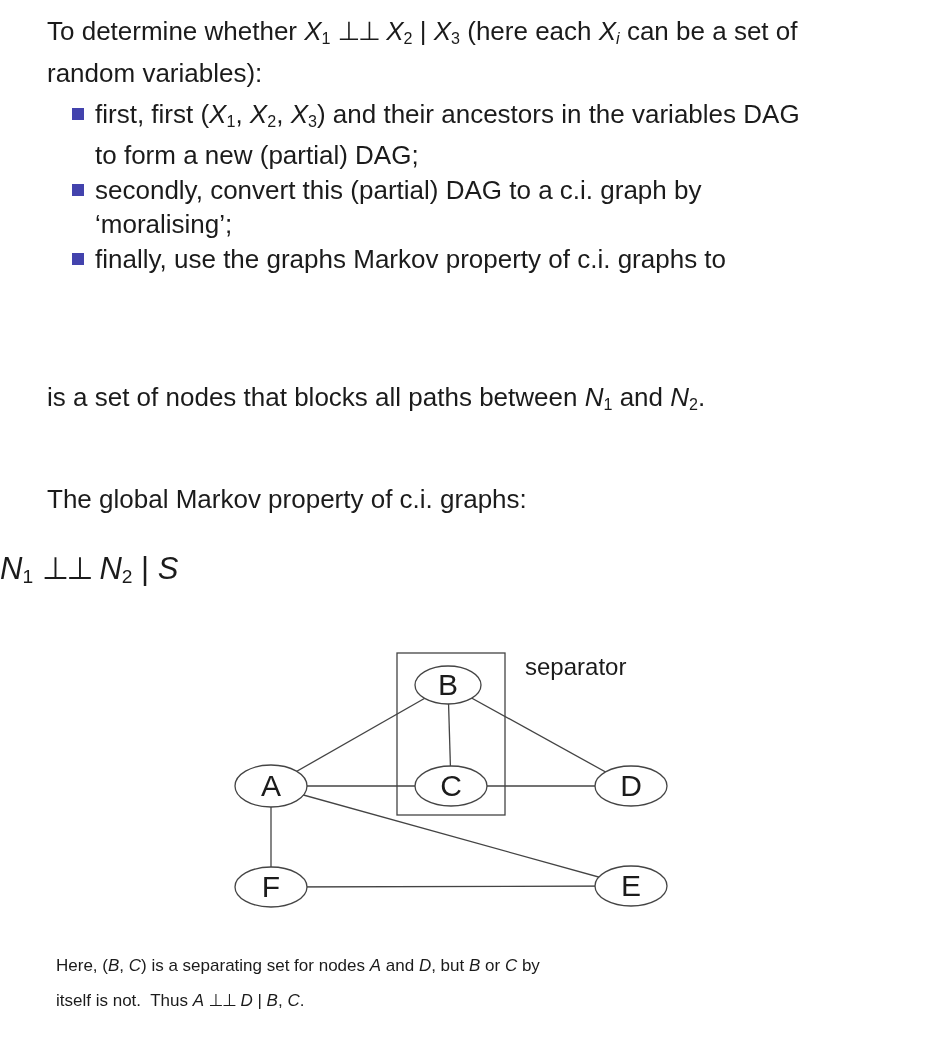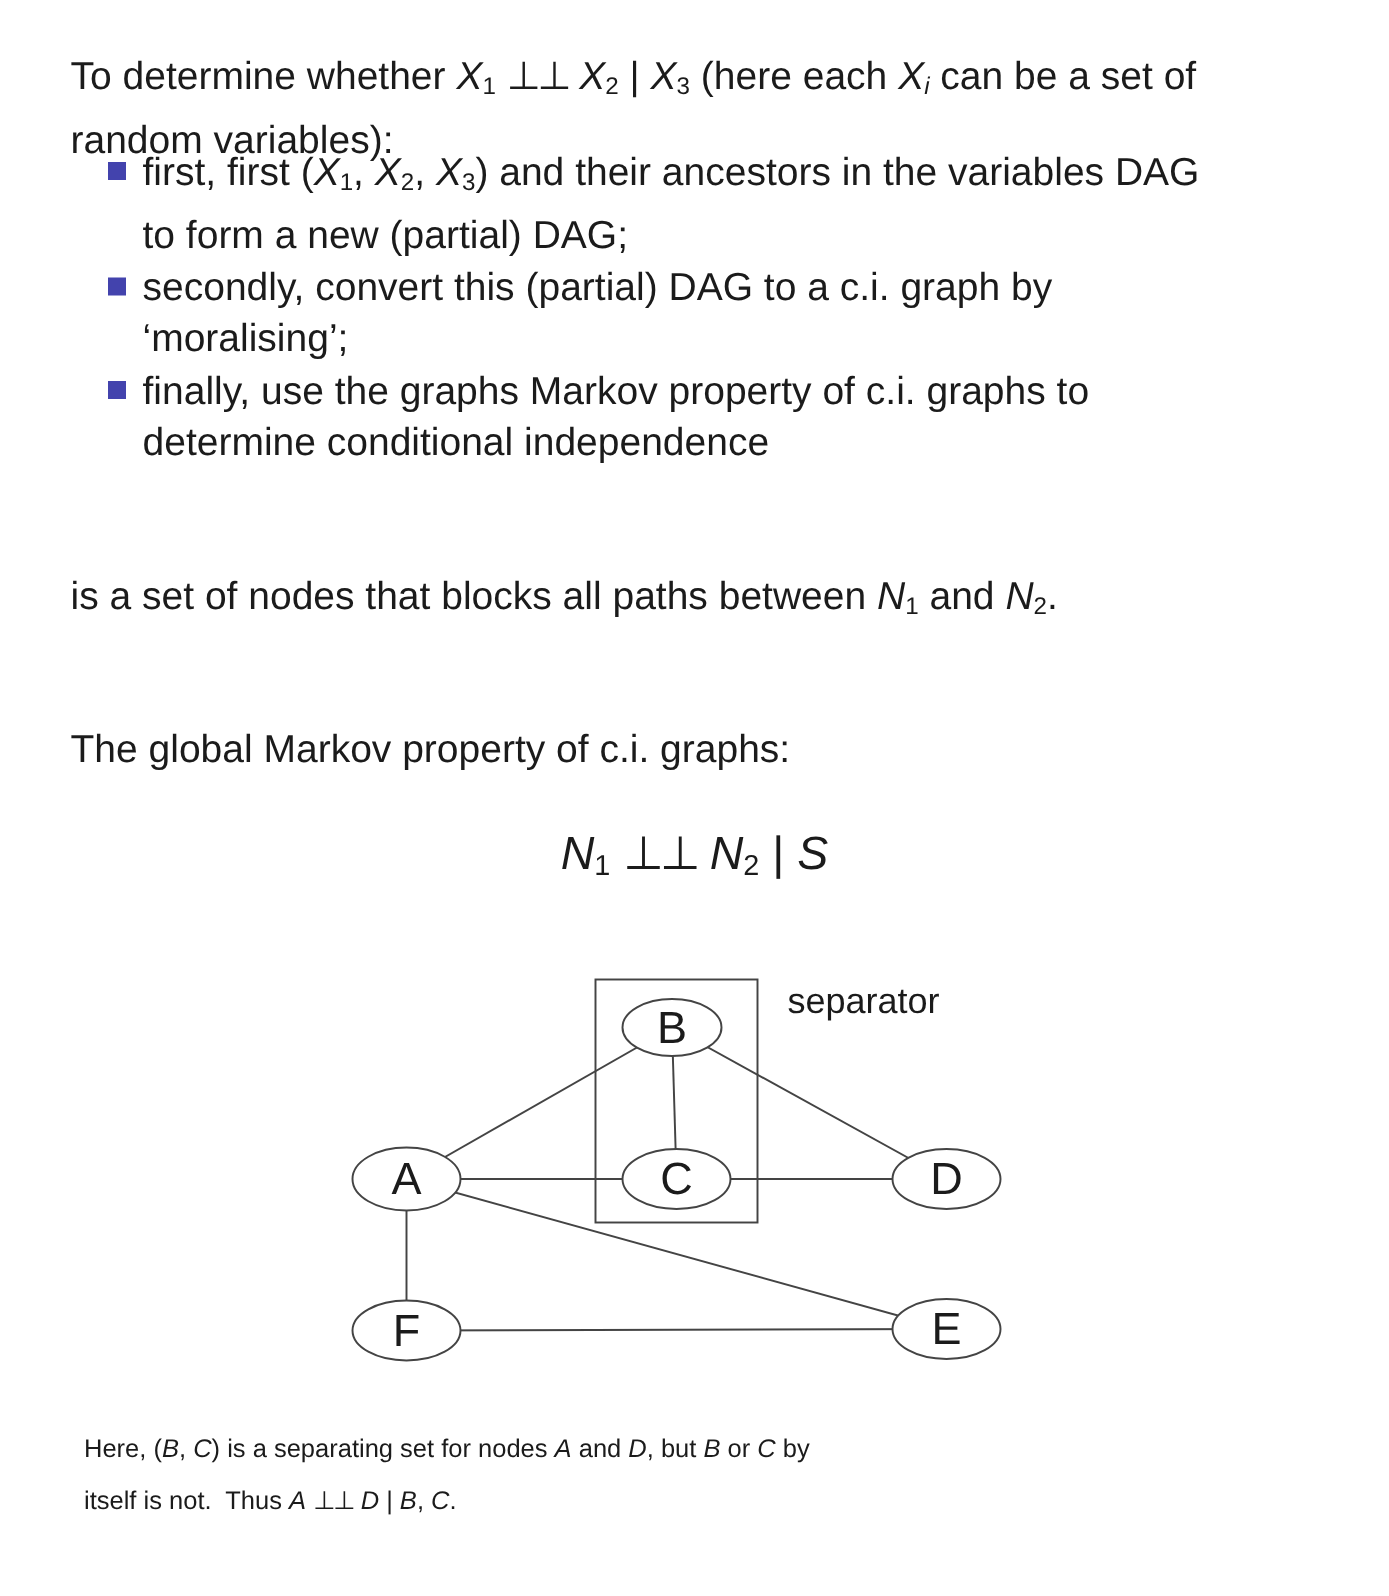--- a/index.html
+++ b/index.html
@@ -3,28 +3,28 @@
 <meta charset="utf-8">
 <style>
   html,body { margin:0; padding:0; background:#ffffff; }
   .page {
     position:relative; width:926px; height:1064px; background:#fff;
     font-family:"Liberation Sans","DejaVu Sans",sans-serif;
     color:var(--text,#1b1b1b); overflow:hidden;
   }
   .block { position:absolute; white-space:nowrap; }
   .line  { white-space:pre; }
-  .intro      { left:47px;  top:14px;  font-size:26px; line-height:35px;margin-top:19px; }
+  .intro      { left:47px;  top:14px;  font-size:26px; line-height:35px; }
   .bullets    { left:47px;  top:97px;  font-size:26px; }
   .item       { position:relative; padding-left:48px; line-height:34.5px; }
   .sq         { position:absolute; left:25px; top:11px; width:12px; height:12px;
                 background:var(--bullet,#4343ad); }
   .sepblock   { left:47px;  top:379px; font-size:26px; line-height:37px; }
   .markov     { left:47px;  top:482px; font-size:26px; line-height:35px; }
-  .formula    { left:0;     top:549px; width:926px; text-align:center;
+  .formula    { left:0;     top:549px; width:926px; text-align:left;
                 font-size:31px; line-height:40px; }
   .conclusion { left:56px;  top:948px; font-size:17px; line-height:35px; }
   .it { font-style:italic; }
   .sb { font-size:0.62em; vertical-align:-0.22em; }
   .pp { letter-spacing:-0.08em; }
   svg.graph { position:absolute; left:0; top:640px; width:926px; height:290px; }
   .edge    { stroke:var(--line,#444); stroke-width:1.3; }
   .nodeell { fill:#fff; stroke:var(--line,#444); stroke-width:1.3; }
   .boxrect { fill:none; stroke:var(--line,#444); stroke-width:1.3; }
   .nodelabel { font-size:30px; fill:var(--text,#1b1b1b); text-anchor:middle;
@@ -49,21 +49,20 @@
       <div class="line"><span>to form a new (partial) DAG;</span></div>
     </div>
     <div class="item">
       <span class="sq"></span>
       <div class="line"><span>secondly, convert this (partial) DAG to a c.i. graph by</span></div>
       <div class="line"><span>‘moralising’;</span></div>
     </div>
     <div class="item">
       <span class="sq"></span>
       <div class="line"><span>finally, use the graphs Markov property of c.i. graphs to</span></div>
-      <div class="line"><span>determine conditional independence</span></div>
     </div>
   </div>
 
   <div class="block sepblock">
     <div class="line"><span>is a set of nodes that blocks all paths between </span><span class="it">N</span><span class="sb">1</span><span> and </span><span class="it">N</span><span class="sb">2</span><span>.</span></div>
   </div>
 
   <div class="block markov">
     <div class="line"><span>The global Markov property of c.i. graphs:</span></div>
   </div>

